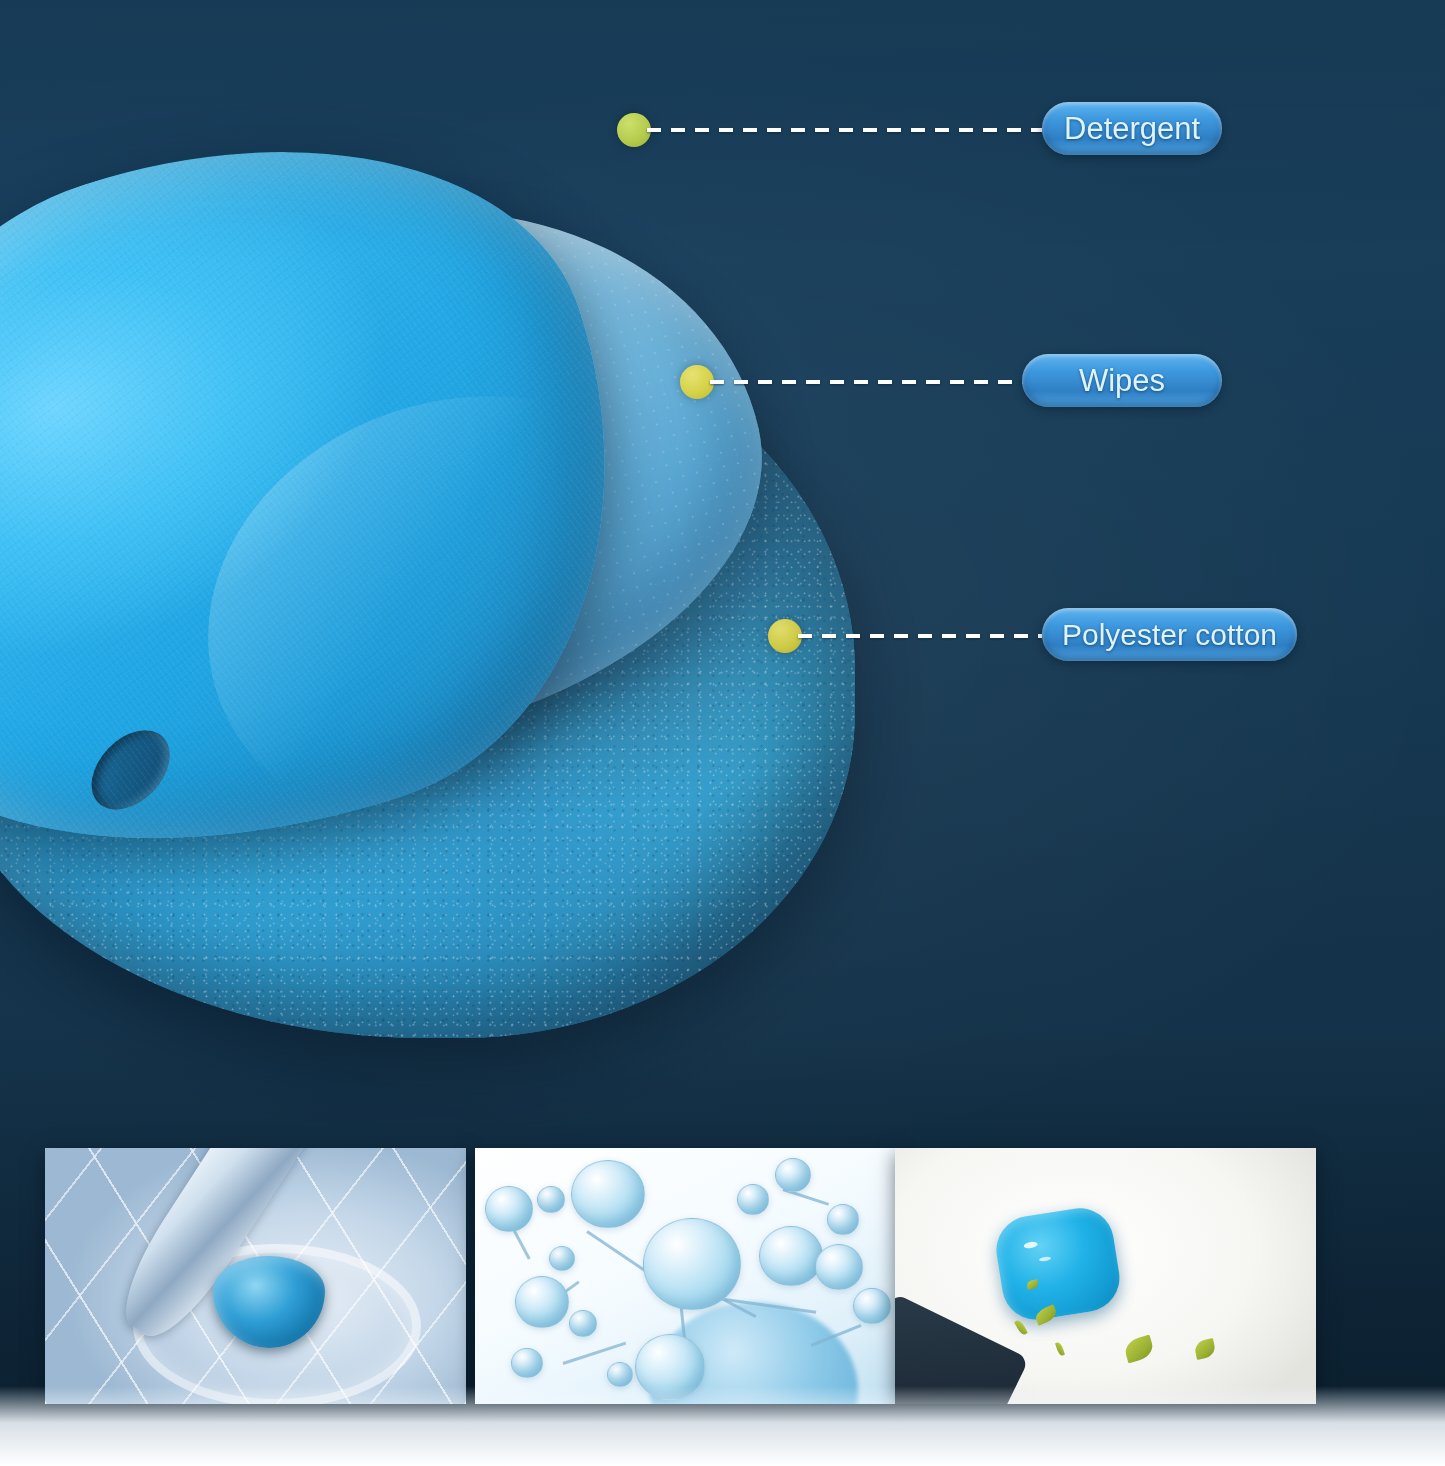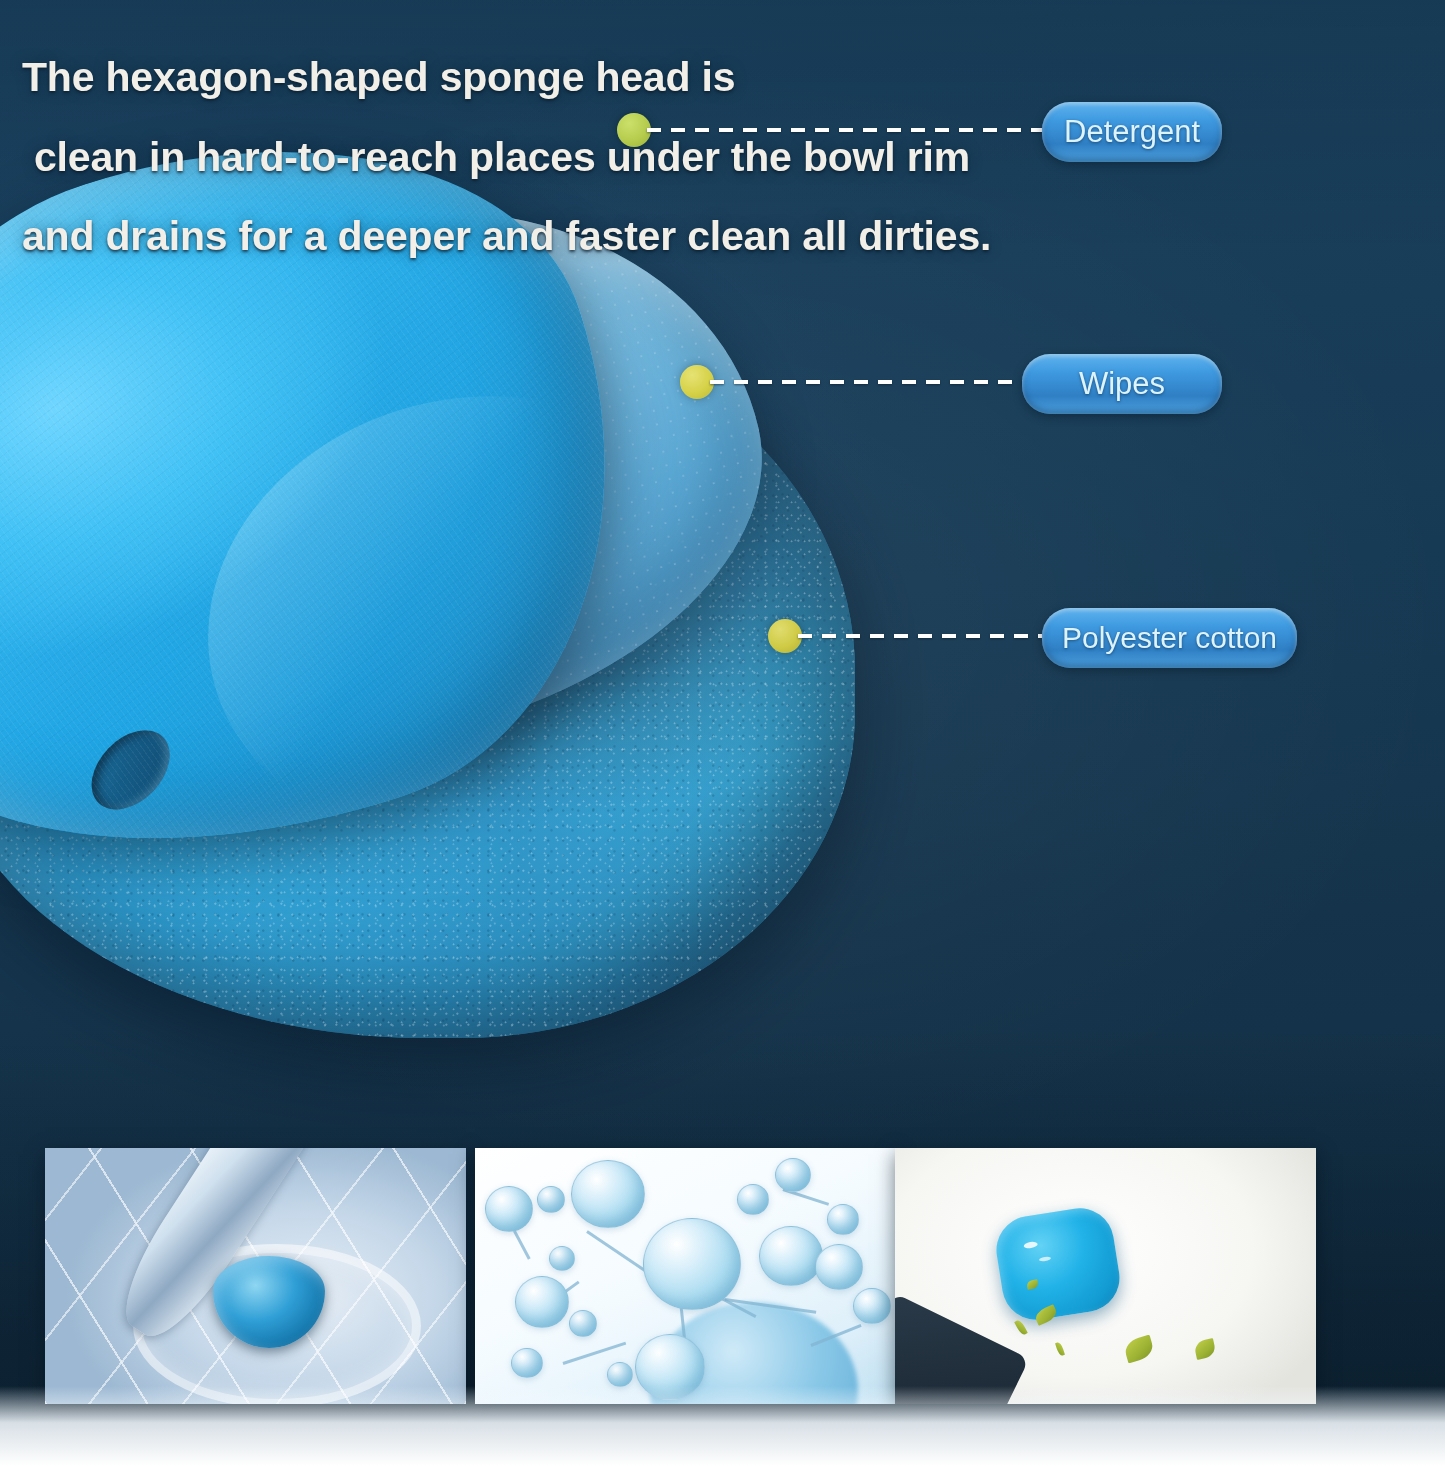--- a/index.html
+++ b/index.html
@@ -201,21 +201,21 @@
     background-size: 24px 4px;
     background-repeat: repeat-x;
     filter: drop-shadow(0 1px 1px rgba(6,24,38,0.55));
   }
   .pill {
     position: absolute;
     top: -28px;
     display: flex;
     align-items: center;
     justify-content: center;
-    height: 60px;
+    height: 53px;
     border-radius: 28px;
     padding: 0 22px;
     color: #ddf3ff;
     font-size: 31px;
     font-weight: 400;
     white-space: nowrap;
     background: linear-gradient(180deg, #5fb4ef 0%, #3f9ae0 30%, #2f7fc4 70%, #4fa4e2 100%);
     box-shadow:
       inset 0 2px 4px rgba(255,255,255,0.45),
       inset 0 -3px 7px rgba(16,62,104,0.55),
@@ -373,25 +373,20 @@
     <div class="layer layer-bottom"></div>
     <div class="layer layer-mid"></div>
     <div class="layer layer-top">
       <div class="sponge-hole"></div>
     </div>
     <div class="ridge"></div>
   </div>
 
   <div class="bg-vignette"></div>
 
-  <div class="headline">
-    <span class="hl-line">The hexagon-shaped sponge head is</span>
-    <span class="hl-line indent">clean in hard-to-reach places under the bowl rim</span>
-    <span class="hl-line">and drains for a deeper and faster clean all dirties.</span>
-  </div>
 
   <div class="callout" style="left:617px; top:130px;">
     <span class="dot" style="background:radial-gradient(circle at 36% 30%, #cbe06a 0%, #b6cc4e 55%, #9bb23a 100%);"></span>
     <span class="dash" style="left:30px; width:395px;"></span>
     <span class="pill" style="left:425px;">Detergent</span>
   </div>
 
   <div class="callout" style="left:680px; top:382px;">
     <span class="dot" style="background:radial-gradient(circle at 36% 30%, #e6e274 0%, #d6d248 55%, #bdb835 100%);"></span>
     <span class="dash" style="left:30px; width:332px;"></span>

